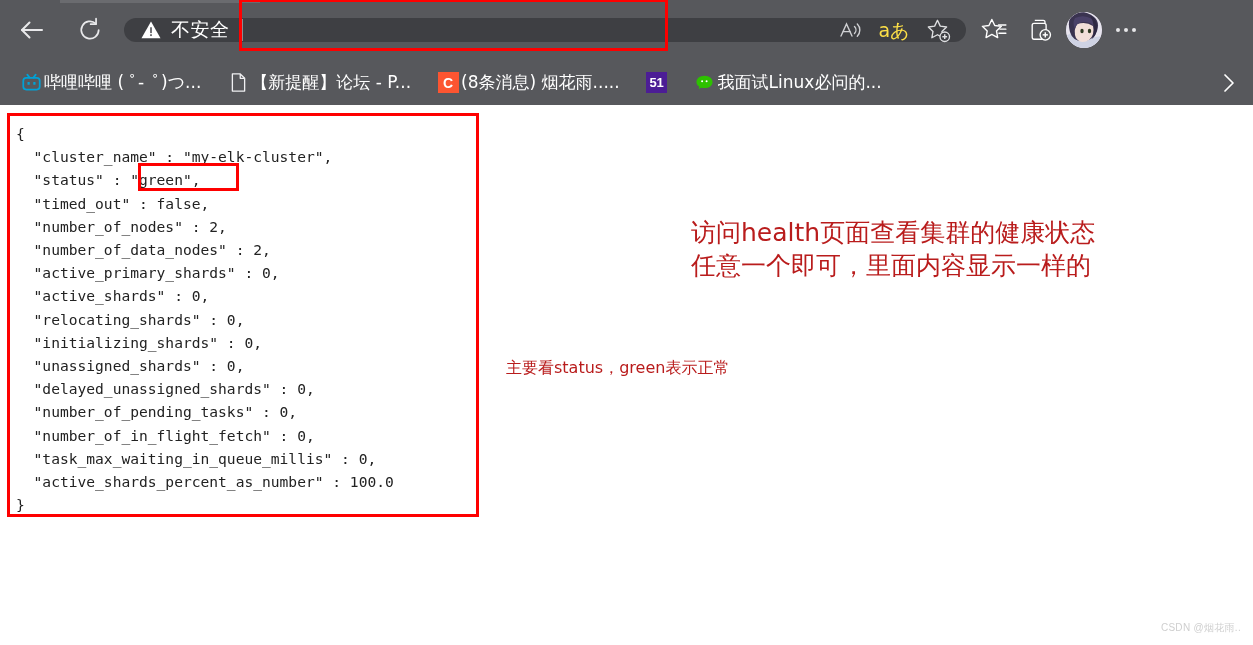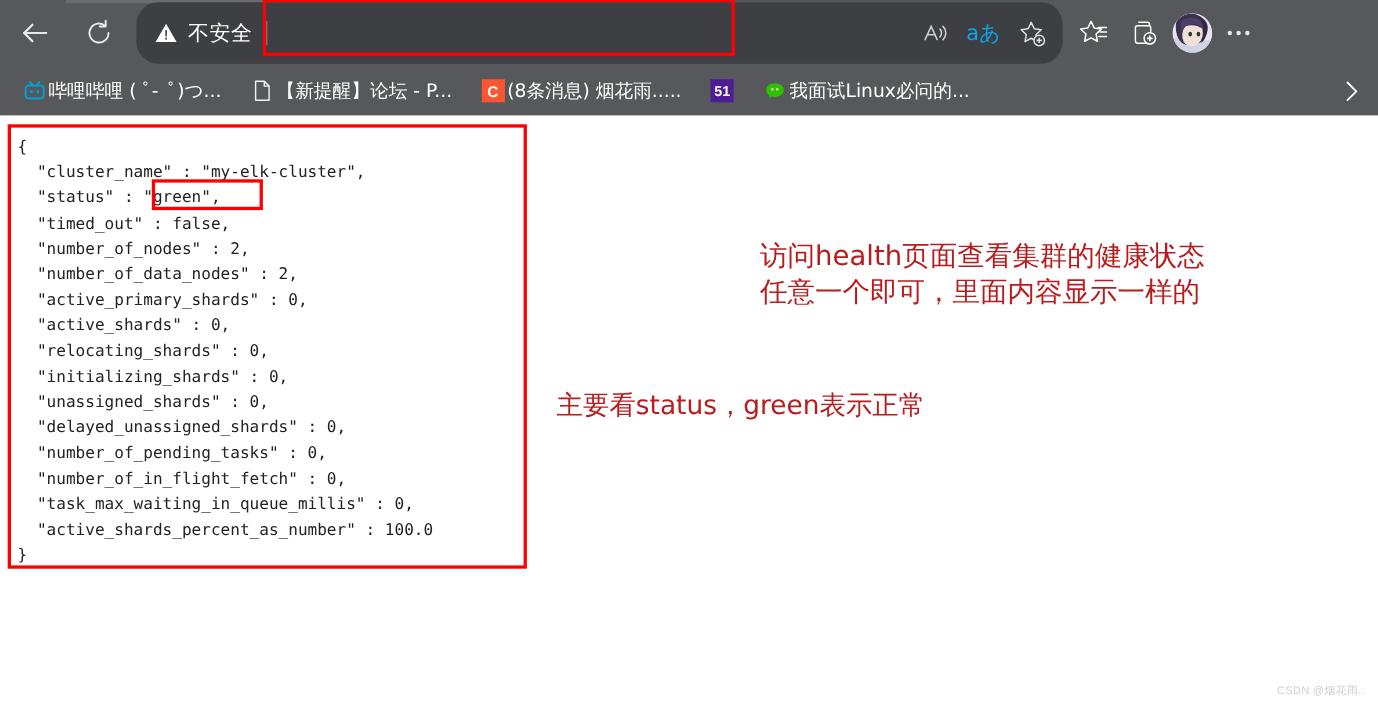--- a/index.html
+++ b/index.html
@@ -35,21 +35,21 @@
     align-items: center;
     justify-content: center;
     border-radius: 4px;
     flex: 0 0 auto;
     cursor: pointer;
   }
   .nav-btn svg { display: block; }
 
   .omnibox {
     margin-left: 14px;
-    height: 56px;
+    height: 24px;
     flex: 0 0 auto;
     width: 842px;
     background: #3e3f43;
     border-radius: 20px;
     display: flex;
     align-items: center;
     padding: 0 8px 0 16px;
     box-sizing: border-box;
     position: relative;
   }
@@ -144,21 +144,21 @@
     justify-content: center;
     width: 36px;
     height: 36px;
     cursor: pointer;
   }
   .dots i {
     width: 4px; height: 4px; border-radius: 50%;
     background: #e6e6e8; display:block;
   }
   .text-glyph {
-    color: #0ea5e9;
+    color: #fde047;
     font-size: 19px;
     line-height: 1;
     font-family: "DejaVu Sans", sans-serif;
   }
 
   
   .bookmarks-bar {
     height: 45px;
     display: flex;
     align-items: center;
@@ -251,21 +251,21 @@
   }
   .anno-1 {
     left: 691px;
     top: 111px;
     font-size: 25px;
     line-height: 33px;
   }
   .anno-2 {
     left: 506px;
     top: 248px;
-    font-size: 24px;
+    font-size: 16px;
     line-height: 30px;
   }
 
   .watermark {
     position: absolute;
     right: 12px;
     bottom: 10px;
     color: #cfcfcf;
     font-size: 10px;
     font-family: Liberation Sans, sans-serif;

